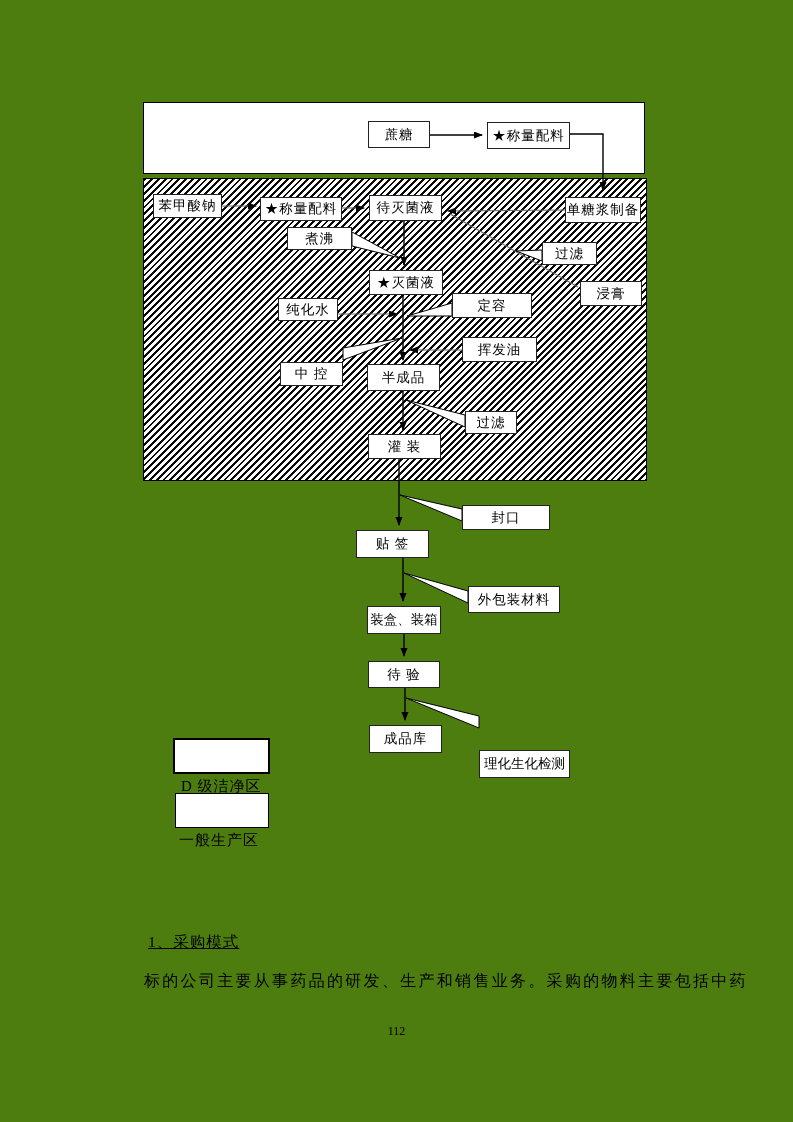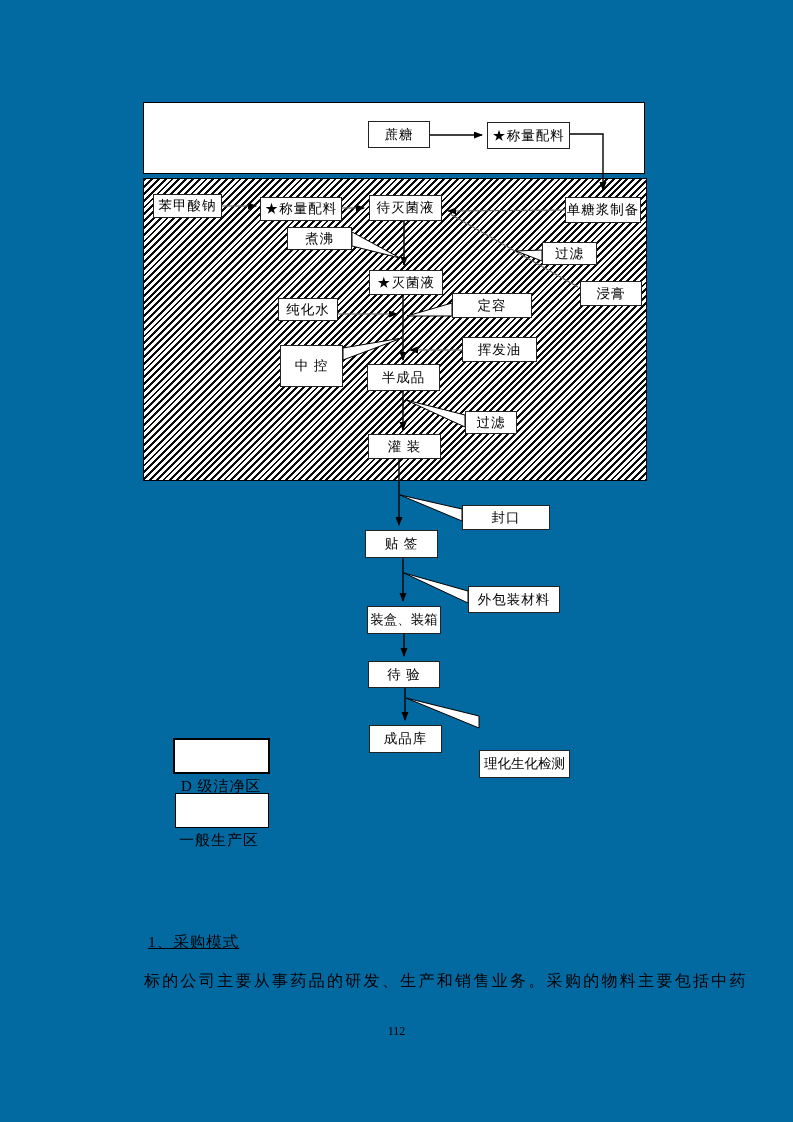--- a/index.html
+++ b/index.html
@@ -1,18 +1,18 @@
 <!DOCTYPE html>
 <html><head>
 <meta charset="utf-8">
 <style>
   html,body{margin:0;padding:0;background:#e8e8e8;}
   .page{
     position:relative;width:793px;height:1122px;margin:0 auto;
-    background:#0369a1;overflow:hidden;
+    background:#4d7c0f;overflow:hidden;
     font-family:"Liberation Serif","DejaVu Serif",serif;color:#000;
   }
   
   .zone{position:absolute;box-sizing:border-box;}
   .zone-general{border:1.4px solid #000;background:#fff;}
   .hatch{
     background:repeating-linear-gradient(135deg,#0a0a0a 0px,#0a0a0a 2px,#ffffff 2px,#ffffff 4.8px);
   }
   .zone-clean{border:1px solid #000;}
   
@@ -88,27 +88,27 @@
   <div class="node" style="left:153px;top:194px;width:69px;height:24px">苯甲酸钠</div>
   <div class="node" style="left:260px;top:197px;width:82px;height:24px">★称量配料</div>
   <div class="node" style="left:369px;top:195px;width:73px;height:26px">待灭菌液</div>
   <div class="node" style="left:565px;top:197px;width:76px;height:26px">单糖浆制备</div>
   <div class="node" style="left:287px;top:227px;width:65px;height:23px">煮沸</div>
   <div class="node" style="left:542px;top:242px;width:55px;height:23px">过滤</div>
   <div class="node" style="left:369px;top:270px;width:74px;height:25px">★灭菌液</div>
   <div class="node" style="left:580px;top:281px;width:62px;height:25px">浸膏</div>
   <div class="node" style="left:278px;top:298px;width:60px;height:23px">纯化水</div>
   <div class="node" style="left:452px;top:293px;width:80px;height:25px">定容</div>
-  <div class="node" style="left:280px;top:345px;width:63px;height:42px">中 控</div>
+  <div class="node" style="left:280px;top:362px;width:63px;height:24px">中 控</div>
   <div class="node" style="left:462px;top:337px;width:75px;height:25px">挥发油</div>
   <div class="node" style="left:367px;top:364px;width:73px;height:27px">半成品</div>
   <div class="node" style="left:465px;top:411px;width:52px;height:23px">过滤</div>
   <div class="node" style="left:368px;top:434px;width:73px;height:25px">灌 装</div>
   <div class="node" style="left:462px;top:505px;width:88px;height:25px">封口</div>
-  <div class="node" style="left:365px;top:530px;width:73px;height:28px">贴 签</div>
+  <div class="node" style="left:356px;top:530px;width:73px;height:28px">贴 签</div>
   <div class="node" style="left:468px;top:586px;width:92px;height:27px">外包装材料</div>
   <div class="node" style="left:367px;top:606px;width:74px;height:28px;letter-spacing:0">装盒、装箱</div>
   <div class="node" style="left:368px;top:661px;width:72px;height:27px">待 验</div>
   <div class="node" style="left:479px;top:750px;width:91px;height:28px;letter-spacing:0">理化生化检测</div>
   <div class="node" style="left:369px;top:725px;width:73px;height:28px">成品库</div>
 
   <div class="legend-swatch hatched hatch" style="left:173px;top:738px;width:97px;height:36px"></div>
   <div class="legend-label" style="left:181px;top:777px">D 级洁净区</div>
   <div class="legend-swatch plain" style="left:175px;top:793px;width:94px;height:35px"></div>
   <div class="legend-label" style="left:179px;top:831px">一般生产区</div>

